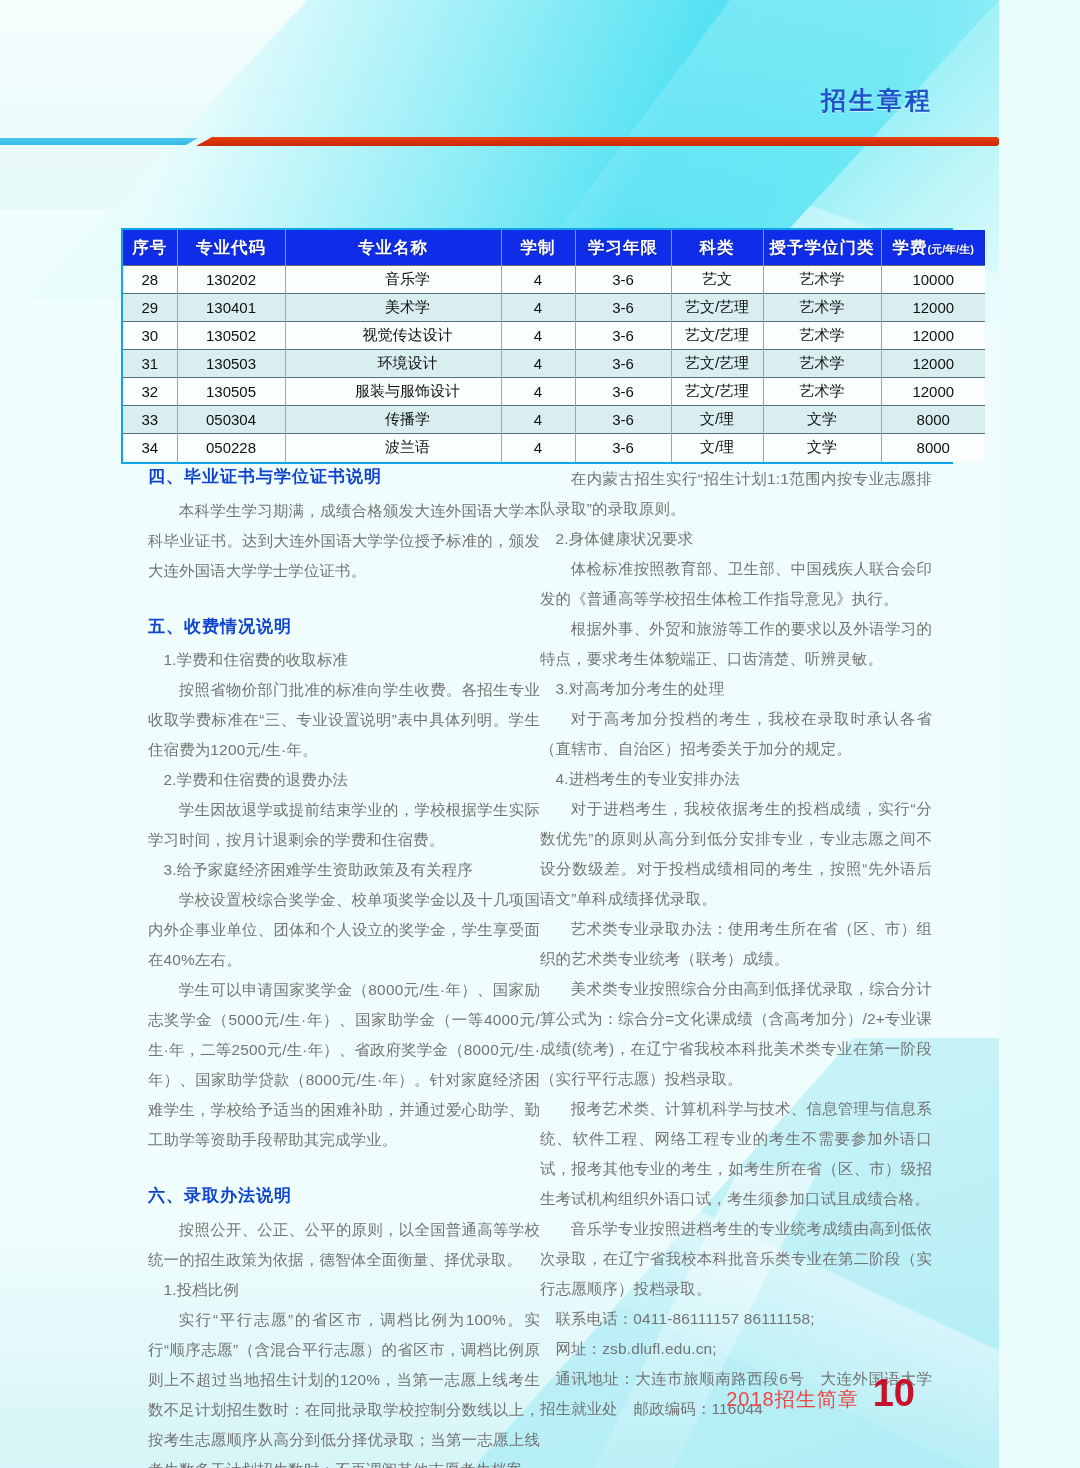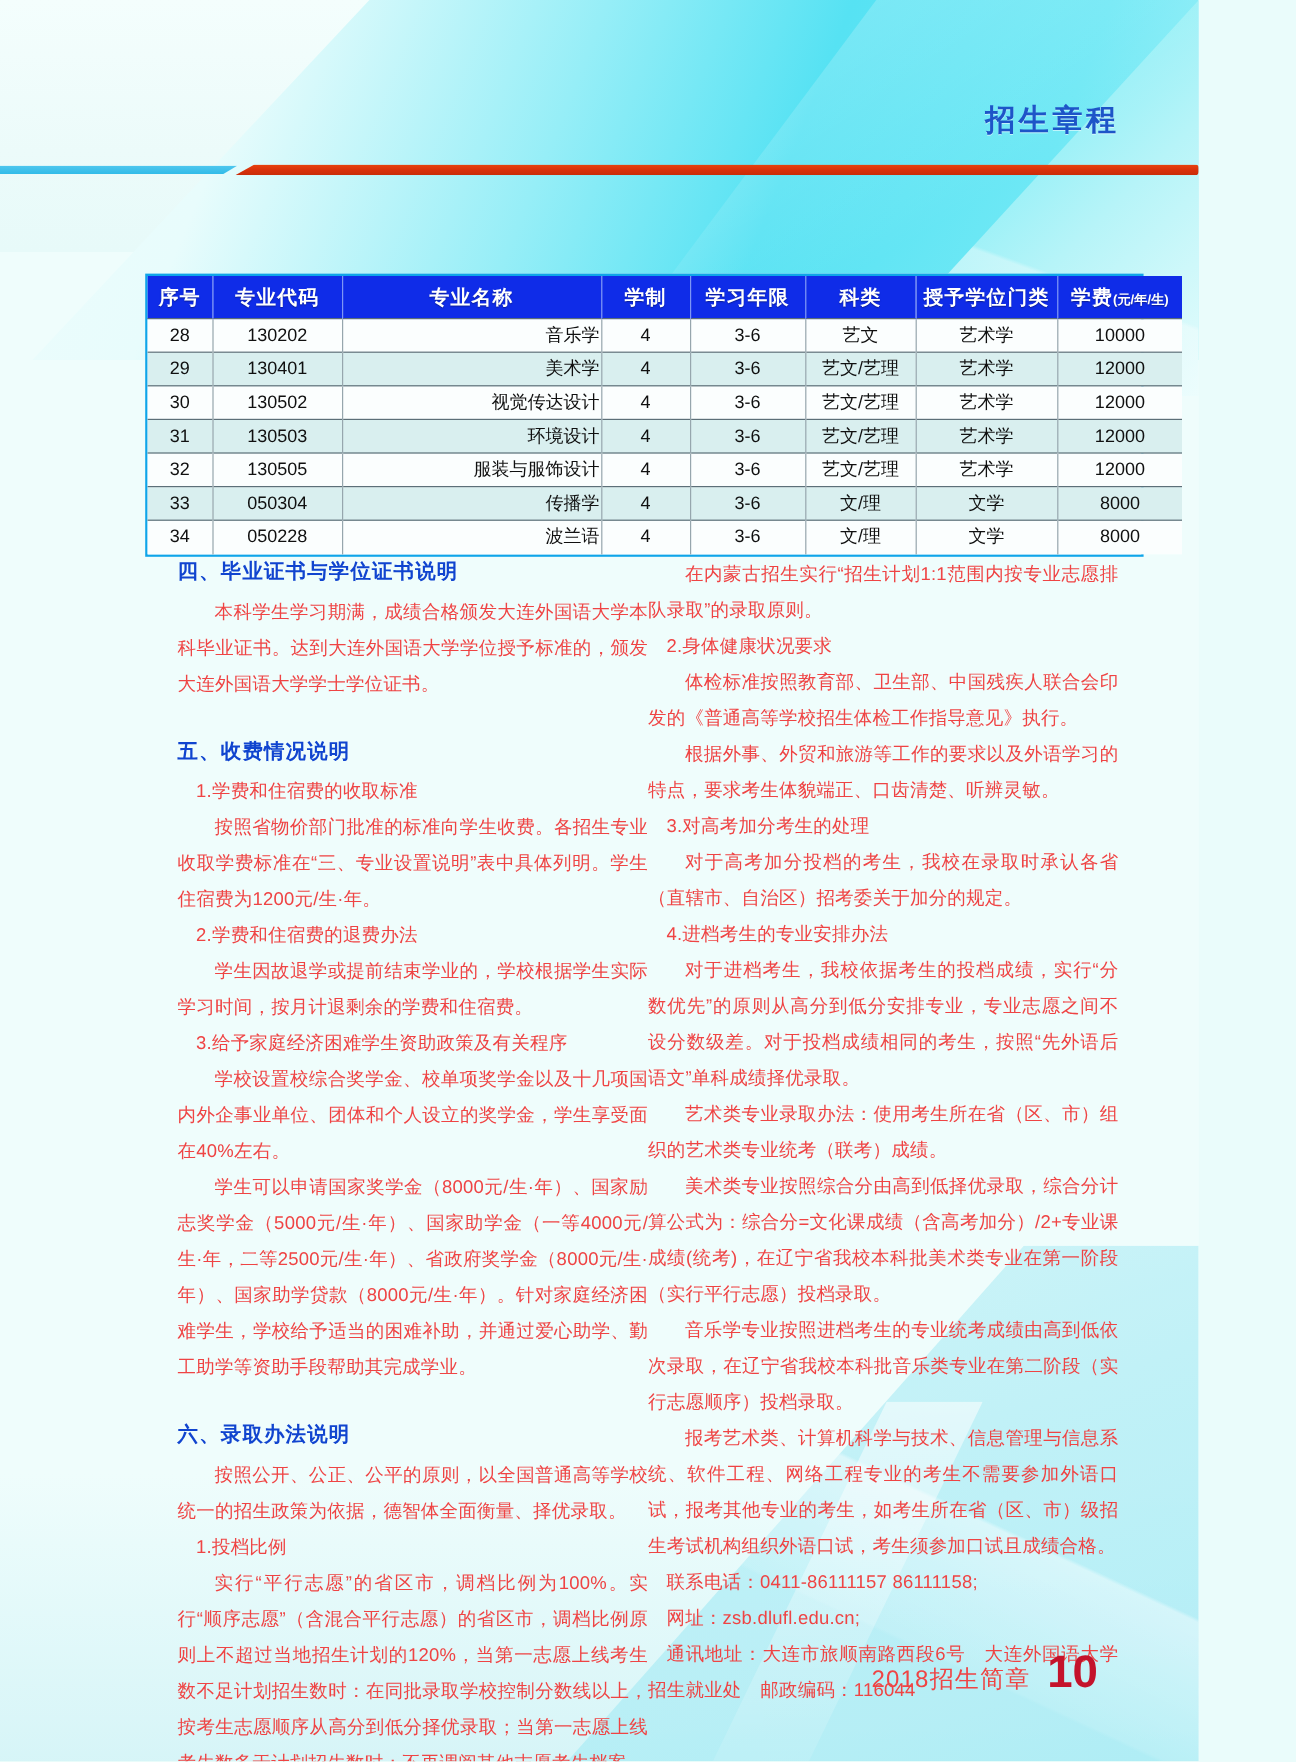--- a/index.html
+++ b/index.html
@@ -167,21 +167,21 @@
     color: #101010;
     text-align: center;
     border-right: 1px solid #96a6ad;
     border-top: 1px solid #5c6f78;
     box-sizing: border-box;
   }
   table.majors td:last-child { border-right: none; }
   table.majors tbody tr:nth-child(odd)  td { background: #fbfefe; }
   table.majors tbody tr:nth-child(even) td { background: #d9efef; }
   table.majors td.name-cell {
-    text-align: right;
+    text-align: center;
     padding-left: 30px;
   }
 
   
   .c-no    { width: 54px; }
   .c-code  { width: 108px; }
   .c-name  { width: 216px; }
   .c-sys   { width: 74px; }
   .c-years { width: 96px; }
   .c-kind  { width: 92px; }
@@ -206,21 +206,21 @@
     color: #1044cf;
     letter-spacing: 1px;
     line-height: 1.5;
   }
   h2.sec.gap { margin-top: 28px; }
 
   p.para {
     margin: 0;
     font-size: 15.4px;
     line-height: 30px;
-    color: #ef4444;
+    color: #737373;
     text-align: justify;
     text-justify: inter-ideograph;
     letter-spacing: 0.2px;
   }
   p.indent { text-indent: 2em; }
   p.indent1 { text-indent: 1em; }
 
   
   .footer {
     position: absolute;
@@ -389,22 +389,22 @@
       <p class="para indent">在内蒙古招生实行“招生计划1:1范围内按专业志愿排队录取”的录取原则。</p>
       <p class="para indent1">2.身体健康状况要求</p>
       <p class="para indent">体检标准按照教育部、卫生部、中国残疾人联合会印发的《普通高等学校招生体检工作指导意见》执行。</p>
       <p class="para indent">根据外事、外贸和旅游等工作的要求以及外语学习的特点，要求考生体貌端正、口齿清楚、听辨灵敏。</p>
       <p class="para indent1">3.对高考加分考生的处理</p>
       <p class="para indent">对于高考加分投档的考生，我校在录取时承认各省（直辖市、自治区）招考委关于加分的规定。</p>
       <p class="para indent1">4.进档考生的专业安排办法</p>
       <p class="para indent">对于进档考生，我校依据考生的投档成绩，实行“分数优先”的原则从高分到低分安排专业，专业志愿之间不设分数级差。对于投档成绩相同的考生，按照“先外语后语文”单科成绩择优录取。</p>
       <p class="para indent">艺术类专业录取办法：使用考生所在省（区、市）组织的艺术类专业统考（联考）成绩。</p>
       <p class="para indent">美术类专业按照综合分由高到低择优录取，综合分计算公式为：综合分=文化课成绩（含高考加分）/2+专业课成绩(统考)，在辽宁省我校本科批美术类专业在第一阶段（实行平行志愿）投档录取。</p>
+      <p class="para indent">报考艺术类、计算机科学与技术、信息管理与信息系统、软件工程、网络工程专业的考生不需要参加外语口试，报考其他专业的考生，如考生所在省（区、市）级招生考试机构组织外语口试，考生须参加口试且成绩合格。</p>
       <p class="para indent">音乐学专业按照进档考生的专业统考成绩由高到低依次录取，在辽宁省我校本科批音乐类专业在第二阶段（实行志愿顺序）投档录取。</p>
-      <p class="para indent">报考艺术类、计算机科学与技术、信息管理与信息系统、软件工程、网络工程专业的考生不需要参加外语口试，报考其他专业的考生，如考生所在省（区、市）级招生考试机构组织外语口试，考生须参加口试且成绩合格。</p>
       <p class="para indent1">联系电话：0411-86111157  86111158;</p>
       <p class="para indent1">网址：zsb.dlufl.edu.cn;</p>
       <p class="para indent1">通讯地址：大连市旅顺南路西段6号　大连外国语大学招生就业处　邮政编码：116044</p>
     </div>
   </div>
 
   <div class="footer">
     <span class="footer-label">2018招生简章</span>
     <span class="footer-page">10</span>
   </div>

